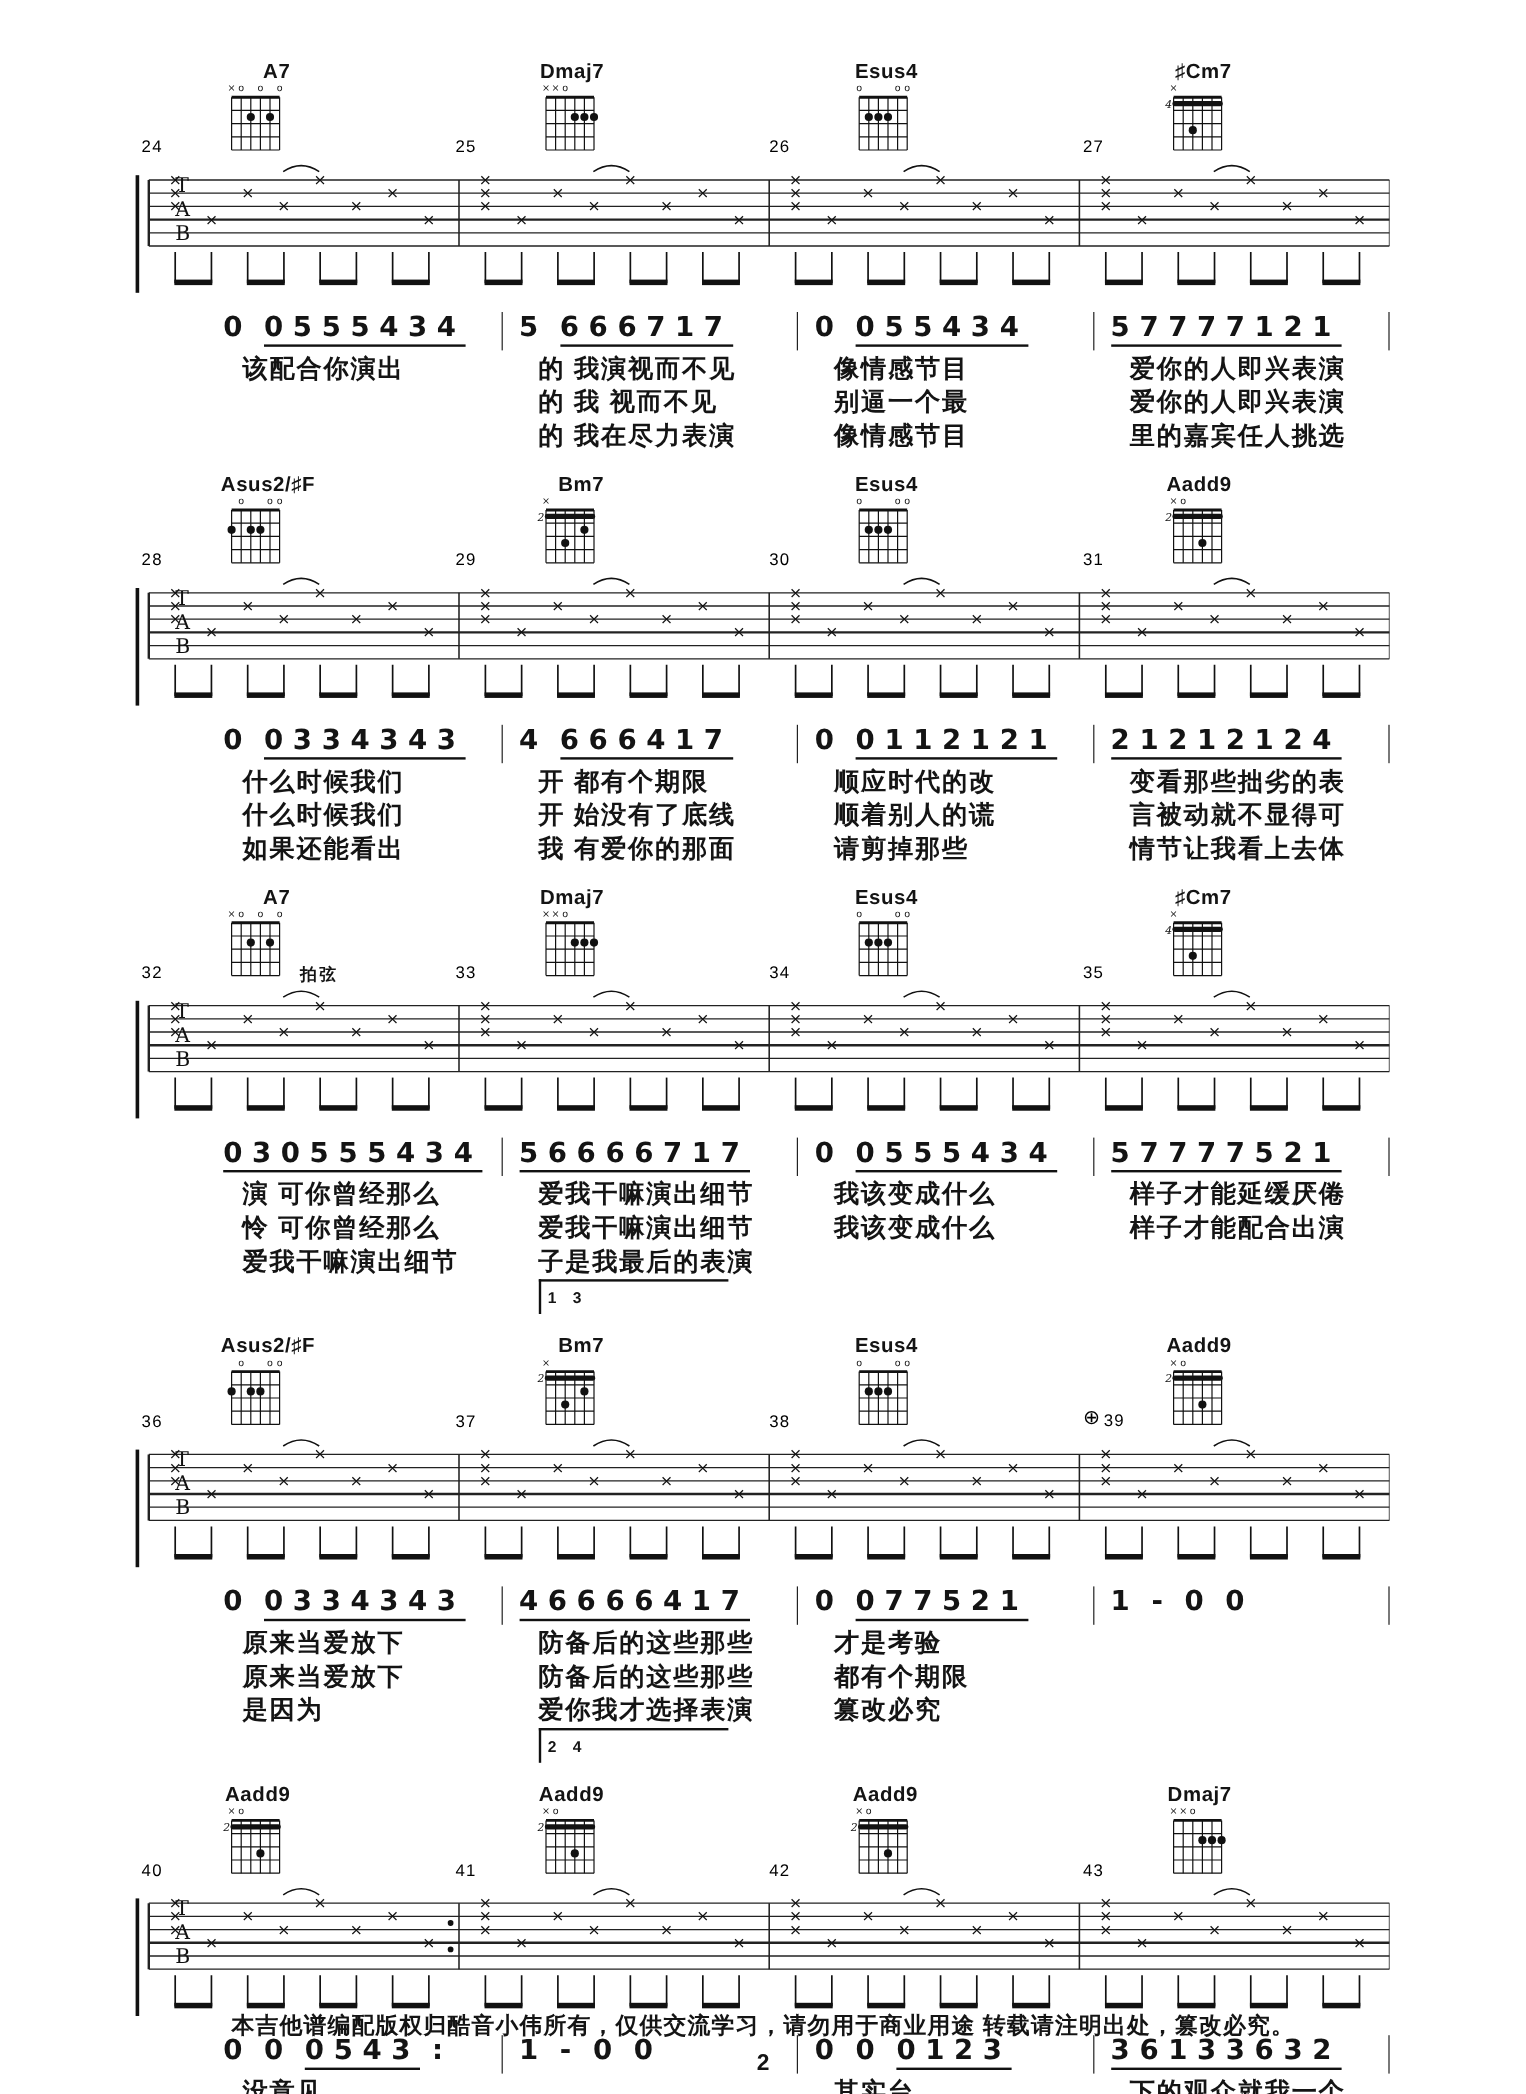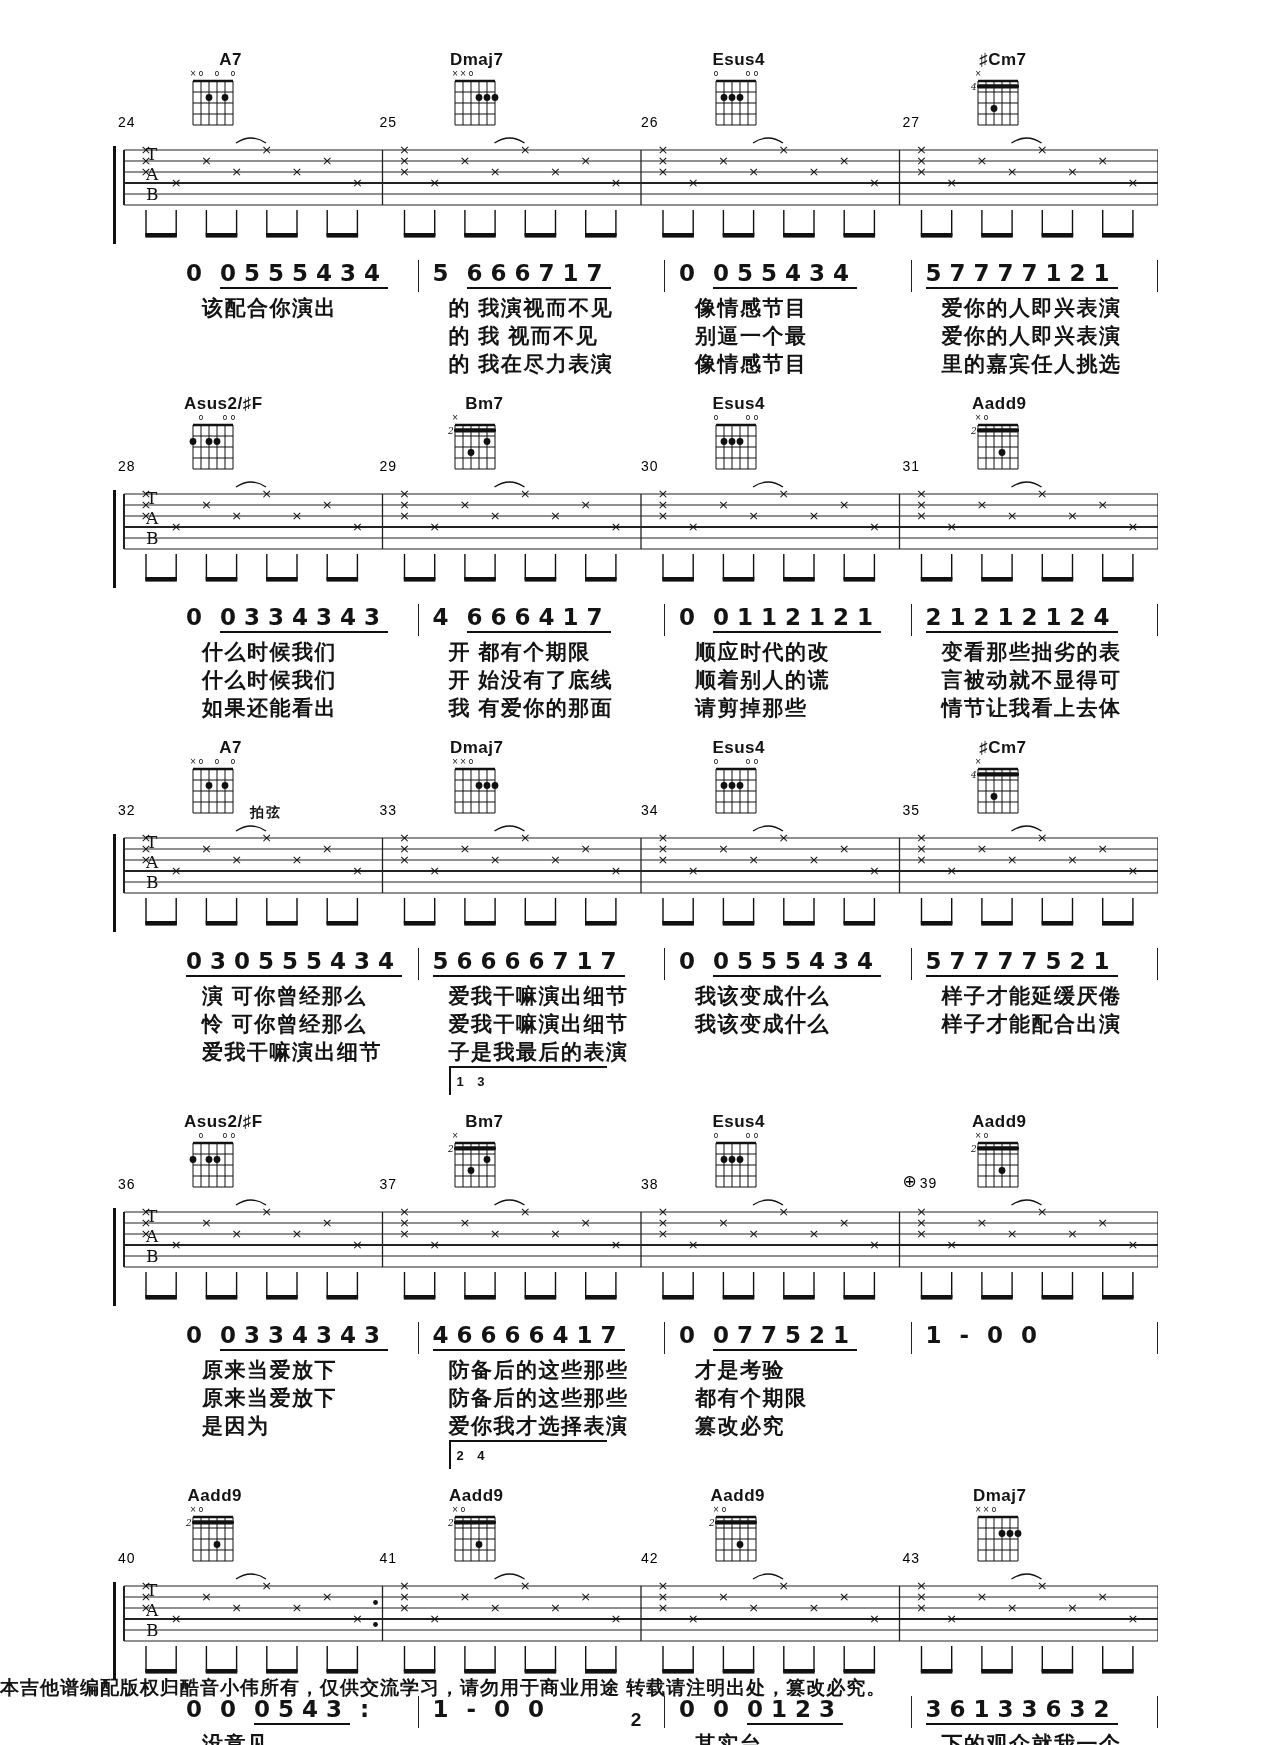--- a/index.html
+++ b/index.html
@@ -27,21 +27,21 @@
   
   .melody-row{display:grid;grid-template-columns:repeat(4,246.5px);margin:8px 0 2px 60px;width:986px;}
   .mcell{position:relative;border-right:1.6px solid #222;padding:0 4px 0 14px;min-height:32px;display:flex;align-items:flex-start;}
   .seg{font-family:"DejaVu Sans",sans-serif;font-size:23px;font-weight:600;letter-spacing:8px;line-height:26px;margin-right:10px;white-space:nowrap;}
   .seg.u{border-bottom:2.2px solid #111;padding-bottom:1px;}
   
   .lyric-row{display:grid;grid-template-columns:repeat(4,246.5px);margin-left:60px;width:986px;}
   .lcell{padding:1px 0 1px 30px;font-size:21px;font-weight:700;letter-spacing:1.5px;line-height:26px;white-space:nowrap;}
   .volta{display:block;width:150px;border-top:2px solid #111;border-left:2px solid #111;font-size:13px;font-weight:700;letter-spacing:5px;padding:1px 0 0 6px;margin-top:1px;}
   
-  .footer{position:absolute;left:0;bottom:44px;width:100%;text-align:left;font-size:19px;font-weight:600;letter-spacing:1px;}
+  .footer{position:absolute;left:0;bottom:44px;width:100%;text-align:center;font-size:19px;font-weight:600;letter-spacing:1px;}
   .pageno{position:absolute;left:0;bottom:14px;width:100%;text-align:center;font-size:19px;font-weight:600;}
 </style>
 </head>
 <body>
 
 <div class="page">
   <main id="score">
       <div class="system">
         <div class="chord-row">
           <div class="chord-cell">

